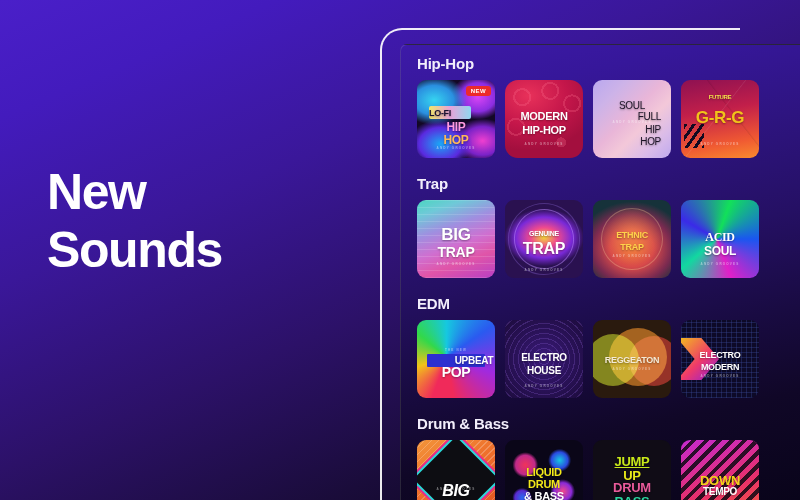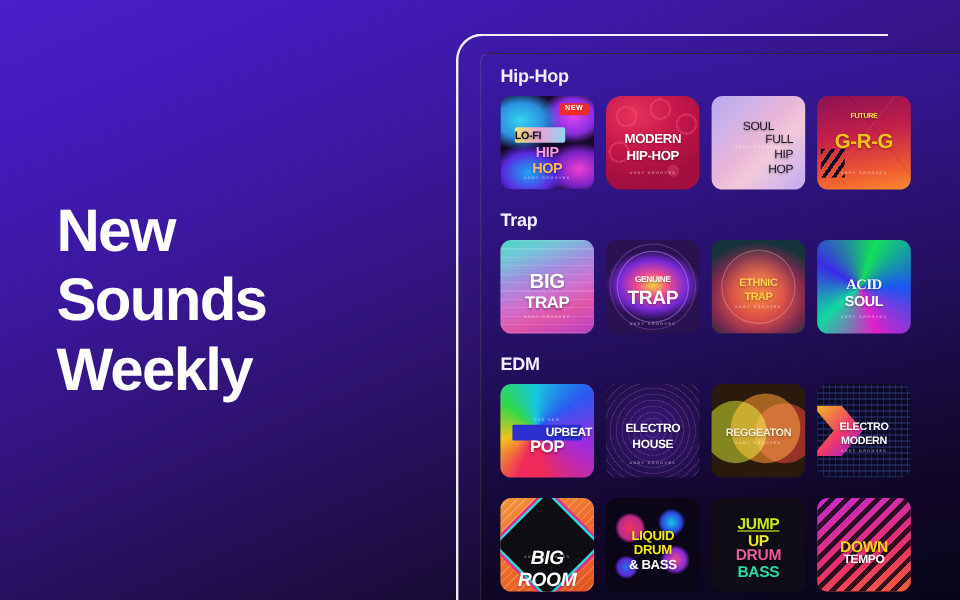--- a/index.html
+++ b/index.html
@@ -186,21 +186,20 @@
       background: repeating-linear-gradient(-45deg,#0d0812 0 4px, transparent 4px 9px); }
 </style>
 </head>
 <body>
 
 <div id="stage">
 
   <div id="headline">
     <span class="ln">New</span>
     <span class="ln">Sounds</span>
-    <span class="ln">Weekly</span>
   </div>
 
   <div id="device">
     <div class="side-btn" id="btn-a"></div>
     <div class="side-btn" id="btn-b"></div>
   </div>
 
   <div id="screen">
       <div class="section" style="top: 10px;">
         <div class="sec-title">Hip-Hop</div>
@@ -289,20 +288,21 @@
           <div class="card a-eswing" title="ELECTRO SWING">
             <div class="es-grid"></div>
             <div class="es-chev"></div>
             <div class="cap" style="font-size: 9px; top: 30px; color: rgb(255, 255, 255);">ELECTRO</div>
             <div class="cap" style="font-size: 9px; top: 42px; color: rgb(255, 255, 255);">MODERN</div>
             <div class="sub" style="top: 54px;">ANDY GROOVES</div>
           </div>
         </div>
       </div>
       <div class="section" style="top: 370px;">
+        <div class="sec-title">Drum &amp; Bass</div>
         <div class="row">
           <div class="card a-bigroom" title="BIG ROOM">
             <div class="br-stripe"></div>
             <div class="br-diam"></div>
             <div class="cap" style="font-size: 16px; top: 42px; color: rgb(255, 255, 255); font-style: italic;">BIG ROOM</div>
             <div class="sub" style="top: 47px;">ANDY GROOVES</div>
           </div>
           <div class="card a-liquid" title="LIQUID DRUM &amp; BASS">
             <div class="cap" style="font-size: 11px; top: 26px; color: rgb(242, 232, 26);">LIQUID</div>
             <div class="cap" style="font-size: 11px; top: 38px; color: rgb(242, 232, 26);">DRUM</div>

